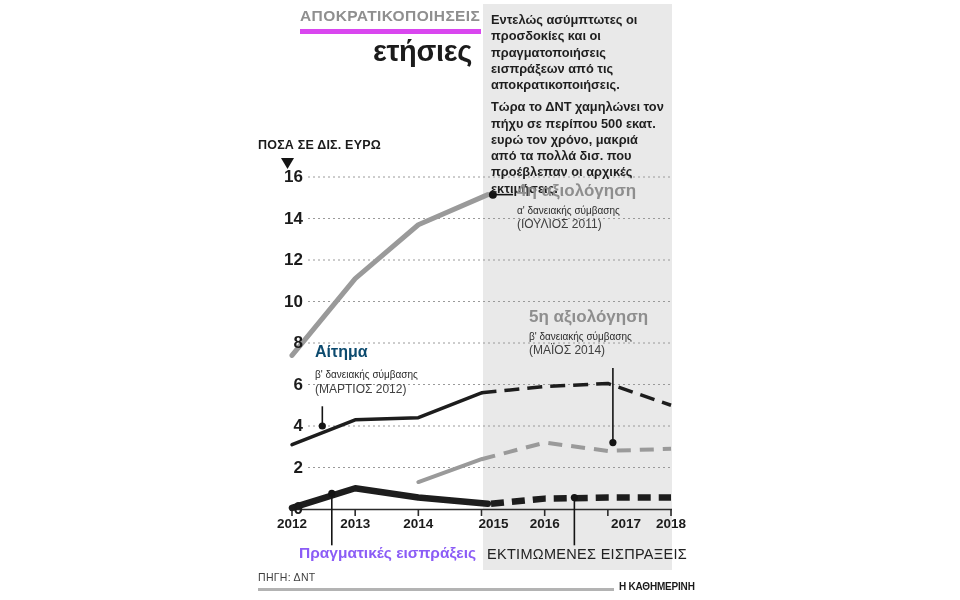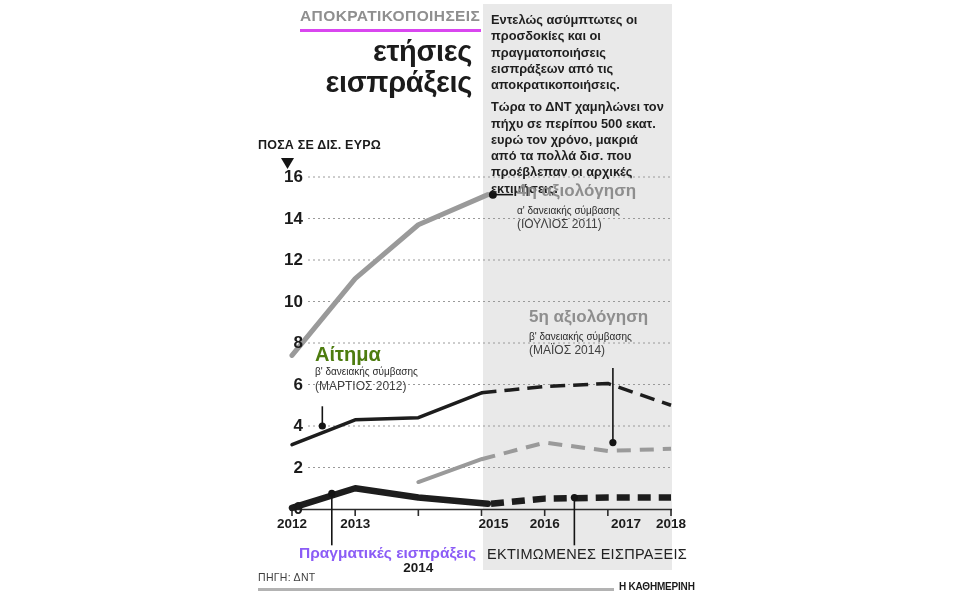--- a/index.html
+++ b/index.html
@@ -1,42 +1,42 @@
 <!DOCTYPE html>
 <html><head>
 <meta charset="utf-8">
 <style>
   html,body{margin:0;padding:0;background:#ffffff;}
   #stage{position:relative;width:960px;height:600px;background:#ffffff;overflow:hidden;
          font-family:"Liberation Sans", sans-serif;-webkit-font-smoothing:antialiased;}
   .abs{position:absolute;}
   
   #kicker{left:300px;top:7px;width:181px;font-size:15.5px;font-weight:bold;color:#8f8f8f;
-          letter-spacing:0.4px;padding-bottom:4px;border-bottom:3px solid #d946ef;}
+          letter-spacing:0.4px;padding-bottom:4px;border-bottom:5px solid #d946ef;}
   #headline{left:250px;top:36px;width:222px;text-align:right;font-size:29px;font-weight:bold;
             color:#1b1b1b;line-height:1.08;letter-spacing:-0.3px;}
   #headline span{display:block;}
   
   #forecast-panel{left:483px;top:4px;width:189px;height:566px;background:#e9e9e9;z-index:1;}
   
   #intro{left:491px;top:12px;width:174px;font-size:12.8px;font-weight:bold;color:#1e1e1e;
          line-height:1.27;z-index:3;}
   #intro .p2{margin-top:6px;}
   
   #unit-label{left:258px;top:138px;font-size:12.5px;font-weight:bold;color:#1b1b1b;letter-spacing:0.2px;z-index:3;}
   
   #chart-svg{left:0;top:0;width:960px;height:600px;z-index:2;pointer-events:none;}
   
   #chart-labels{left:0;top:0;width:960px;height:600px;z-index:3;pointer-events:none;}
   .ytick{position:absolute;left:255px;width:48px;text-align:right;font-size:17px;font-weight:bold;color:#1b1b1b;}
   .xtick{position:absolute;width:46px;text-align:center;font-size:13.5px;font-weight:bold;color:#1b1b1b;top:516px;}
   
   .anno{z-index:3;line-height:1.15;}
   .anno .t-gray{font-size:17px;font-weight:bold;color:#8e8e8e;margin-bottom:4px;}
-  .anno .t-black{font-size:20px;font-weight:bold;color:#4d7c0f;margin-bottom:0;}
+  .anno .t-black{font-size:16px;font-weight:bold;color:#0c4a6e;margin-bottom:8px;}
   .anno .sub{font-size:10px;color:#2a2a2a;margin-bottom:2px;}
   .anno .date{font-size:12px;color:#404040;}
   #anno-review4{left:517px;top:181px;}
   #anno-review5{left:529px;top:307px;}
   #anno-request{left:315px;top:343px;}
   #label-actual{left:299px;top:544px;font-size:15.5px;font-weight:bold;color:#8b5cf6;z-index:3;}
   #label-estimated{left:487px;top:546px;font-size:14.5px;color:#222222;z-index:3;letter-spacing:0.3px;}
   
   #footer-source{left:258px;top:571px;font-size:10.5px;color:#3f3f3f;letter-spacing:0.3px;z-index:3;}
   #footer-rule{left:258px;top:588px;width:356px;height:3px;background:#b3b3b3;z-index:3;}
@@ -46,21 +46,20 @@
 <body>
 
 <div id="stage">
 
   <div id="forecast-panel" class="abs"></div>
 
   <div id="kicker" class="abs">ΑΠΟΚΡΑΤΙΚΟΠΟΙΗΣΕΙΣ</div>
 
   <div id="headline" class="abs">
     <span>ετήσιες</span>
-    <span>εισπράξεις</span>
   </div>
 
   <div id="intro" class="abs">
     <div class="p1">Εντελώς ασύμπτωτες οι προσδοκίες και οι πραγματοποιήσεις εισπράξεων από τις αποκρατικοποιήσεις.</div>
     <div class="p2">Τώρα το ΔΝΤ χαμηλώνει τον πήχυ σε περίπου 500 εκατ. ευρώ τον χρόνο, μακριά από τα πολλά δισ. που προέβλεπαν οι αρχικές εκτιμήσεις.</div>
   </div>
 
   <div id="unit-label" class="abs">ΠΟΣΑ ΣΕ ΔΙΣ. ΕΥΡΩ</div>
 
   <svg id="chart-svg" class="abs" viewBox="0 0 960 600">
@@ -105,21 +104,21 @@
       <div class="ytick" style="top: 457.5px;">2</div>
       <div class="ytick" style="top: 416px;">4</div>
       <div class="ytick" style="top: 374.5px;">6</div>
       <div class="ytick" style="top: 333px;">8</div>
       <div class="ytick" style="top: 291.5px;">10</div>
       <div class="ytick" style="top: 250px;">12</div>
       <div class="ytick" style="top: 208.5px;">14</div>
       <div class="ytick" style="top: 167px;">16</div>
       <div class="xtick" style="left: 269px;">2012</div>
       <div class="xtick" style="left: 332.17px;">2013</div>
-      <div class="xtick" style="left: 395.34px; margin-top: 44px;">2014</div>
+      <div class="xtick" style="left: 395.34px;">2014</div>
       <div class="xtick" style="left: 458.51px; margin-left: 12px;">2015</div>
       <div class="xtick" style="left: 521.68px;">2016</div>
       <div class="xtick" style="left: 603px;">2017</div>
       <div class="xtick" style="left: 648.02px;">2018</div>
     </div>
 
   <div id="anno-review4" class="abs anno">
     <div class="t-gray">4η αξιολόγηση</div>
     <div class="sub">α' δανειακής σύμβασης</div>
     <div class="date">(ΙΟΥΛΙΟΣ 2011)</div>

